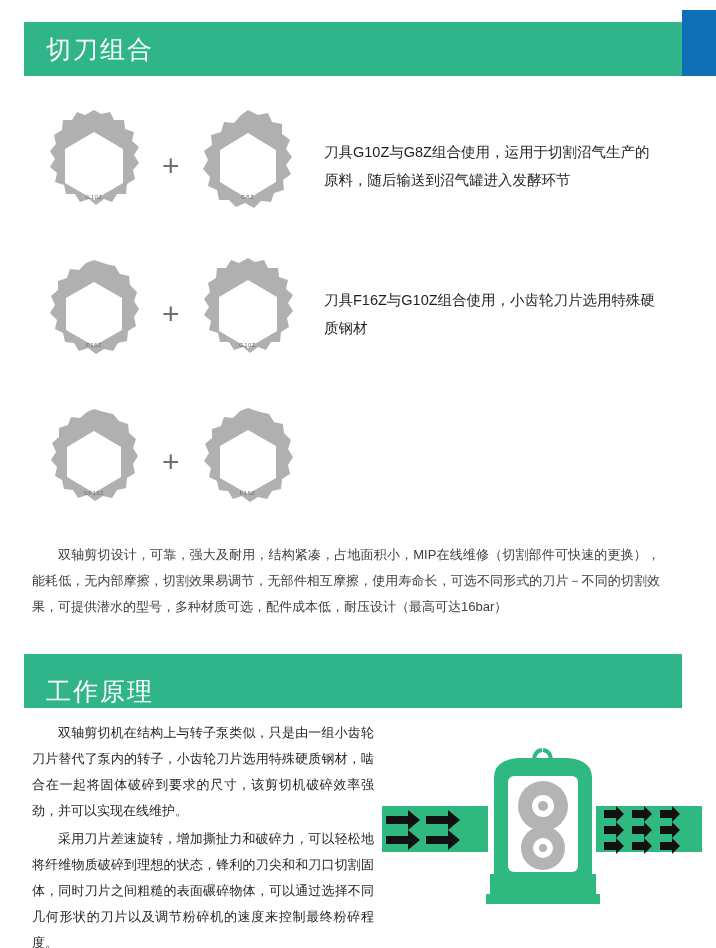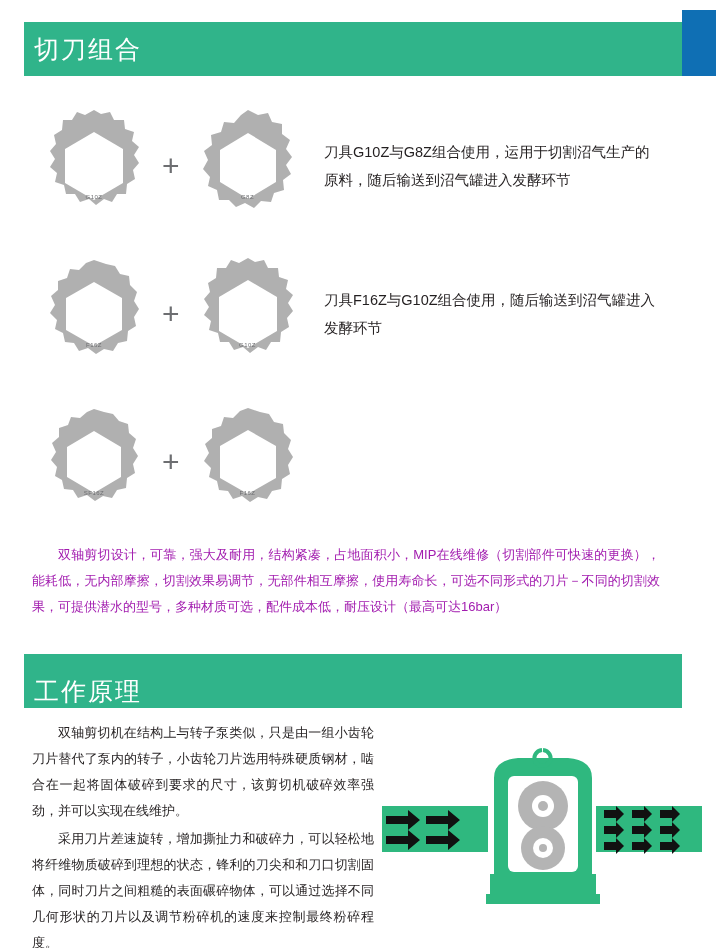--- a/index.html
+++ b/index.html
@@ -19,21 +19,21 @@
     height:54px;
     background:#30b48a;
     display:flex;
     align-items:center;
   }
   .banner.top{margin:22px 34px 0 24px;}
   .banner .title{
     color:#ffffff;
     font-size:25px;
     letter-spacing:2px;
-    padding-left:10px;
+    padding-left:22px;
     font-weight:normal;
   }
   .banner .blue-tab{
     position:absolute;
     right:-34px;
     top:-12px;
     width:34px;
     height:66px;
     background:#0f6fb4;
   }
@@ -76,21 +76,21 @@
     line-height:28px;
     color:#231f20;
   }
 
   
   .para{
     margin:6px 56px 0 32px;
     font-size:13px;
     line-height:26px;
     text-align:justify;
-    color:#a21caf;
+    color:#404040;
     text-indent:26px;
   }
 
   .banner.second{margin:34px 34px 0 24px;align-items:flex-end;}
 
   .lower{
     display:flex;
     margin-top:12px;
   }
   .lower-text{
@@ -166,21 +166,21 @@
         <div class="blade-wrap">
           <svg width="120" height="120" viewBox="0 0 120 120">
             <g transform="translate(60,60)">
               <path d="M0,-56 L7,-52 L16,-54 L20,-46 L30,-46 L31,-37 L40,-34 L38,-25 L45,-19 L40,-11 L45,-3 L39,4 L41,13 L33,18 L32,28 L23,28 L18,36 L10,33 L2,39 L-5,33 L-14,36 L-19,28 L-28,28 L-30,19 L-39,16 L-37,7 L-44,1 L-39,-7 L-44,-15 L-38,-22 L-40,-31 L-32,-36 L-31,-46 L-22,-46 L-17,-54 L-9,-51 Z" fill="#b0b0b0"></path>
               <path d="M0,-34 L29,-17 L29,17 L0,34 L-29,17 L-29,-17 Z" fill="#ffffff"></path>
             </g>
           </svg>
           <div class="blade-label">G10Z</div>
         </div>
       </div>
-      <div class="desc">刀具F16Z与G10Z组合使用，随后输送到沼气罐进入发酵环节</div>
+      <div class="desc">刀具F16Z与G10Z组合使用，小齿轮刀片选用特殊硬质钢材</div>
     </div>
 
     <div class="row">
       <div class="pair">
         <div class="blade-wrap">
           <svg width="120" height="120" viewBox="0 0 120 120">
             <g transform="translate(60,60)">
               <path d="M0,-53 L10,-50 L19,-48 L25,-41 L34,-38 L35,-29 L42,-23 L39,-14 L44,-6 L39,2 L41,11 L33,16 L32,26 L23,28 L18,36 L9,34 L1,39 L-7,33 L-16,36 L-21,28 L-30,27 L-32,18 L-39,14 L-37,5 L-43,-2 L-38,-10 L-42,-19 L-35,-25 L-35,-34 L-26,-37 L-23,-45 L-14,-44 L-7,-50 Z" fill="#b0b0b0"></path>
               <path d="M0,-31 L27,-15 L27,15 L0,31 L-27,15 L-27,-15 Z" fill="#ffffff"></path>
             </g>

